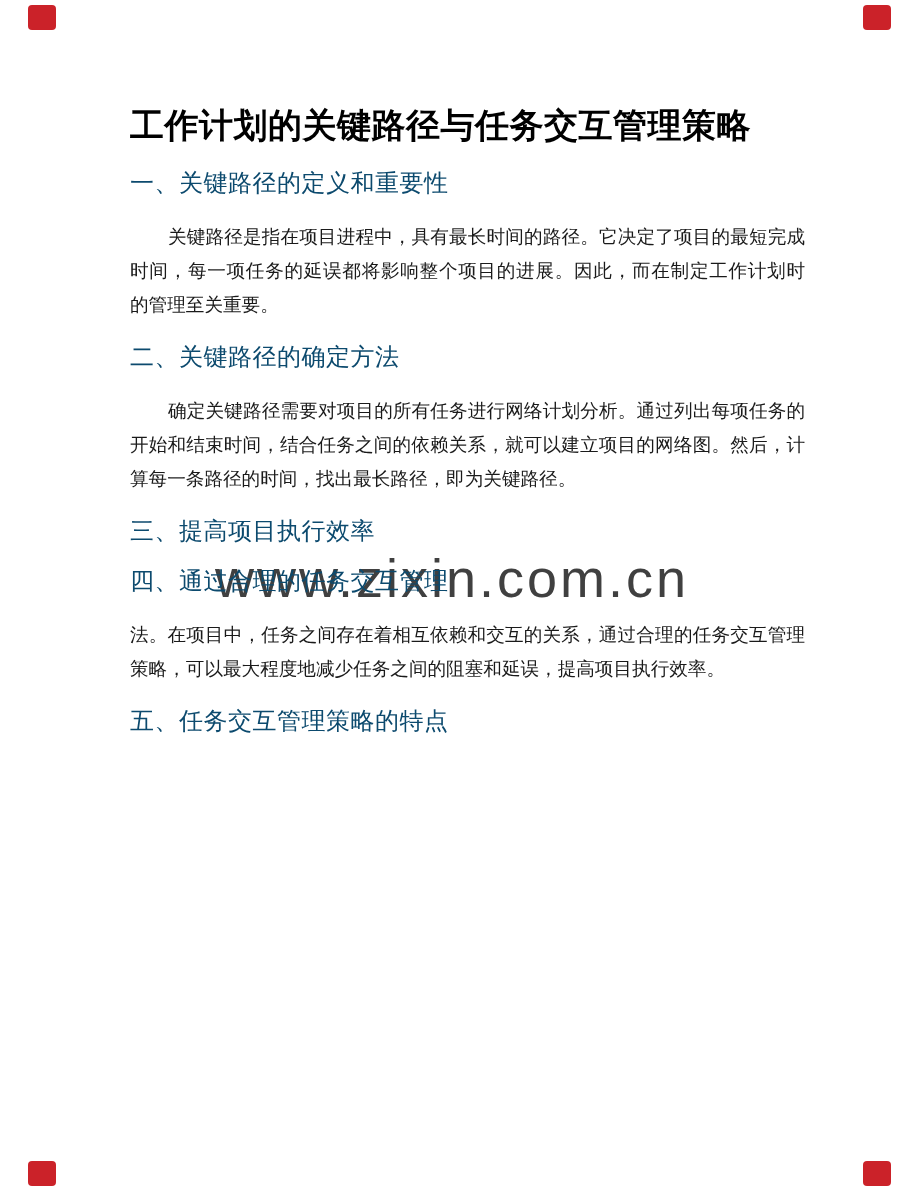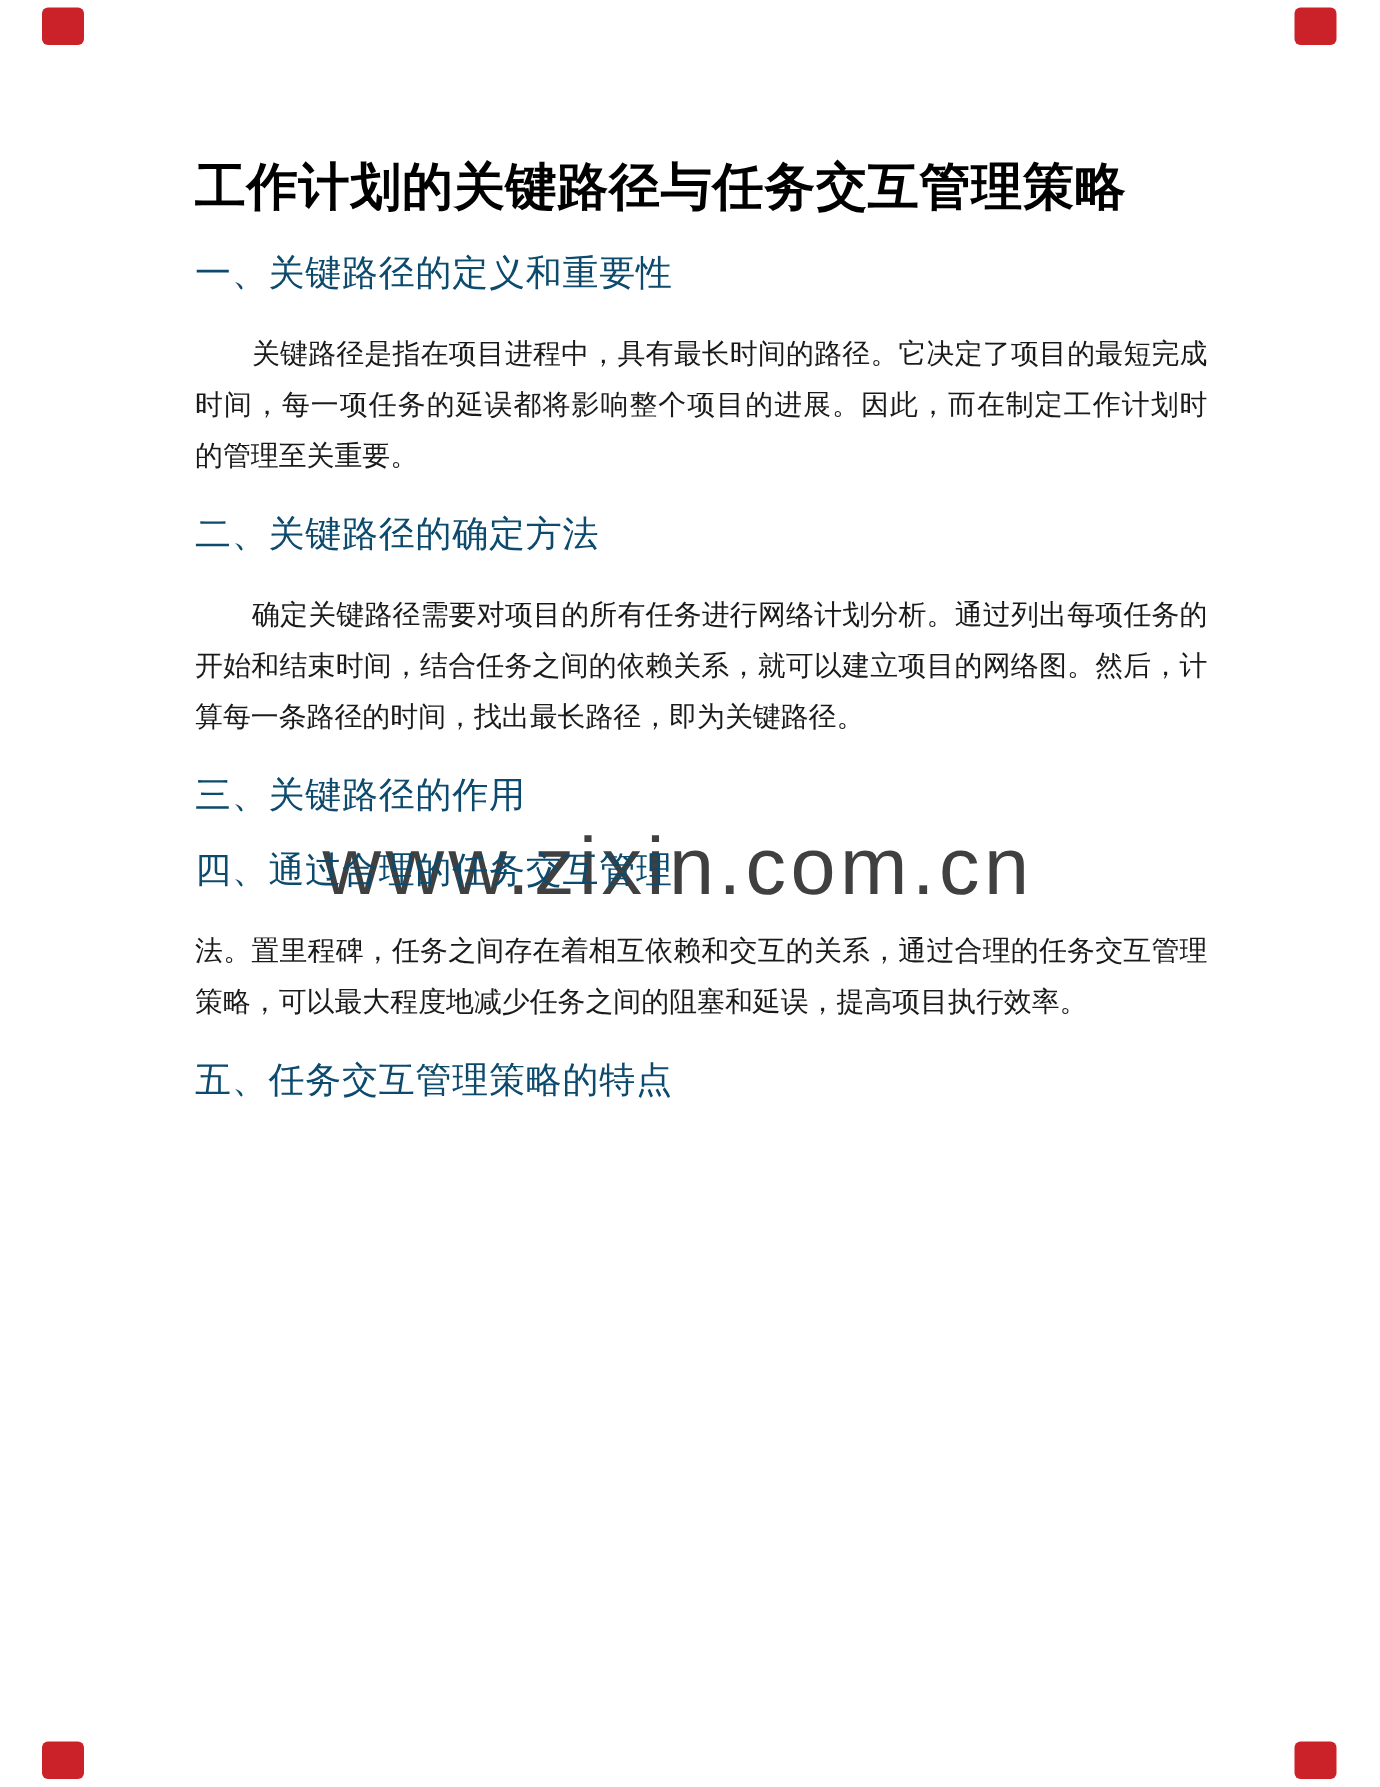--- a/index.html
+++ b/index.html
@@ -96,23 +96,23 @@
           <div class="line indent full">关键路径是指在项目进程中，具有最长时间的路径。它决定了项目的最短完成</div>
           <div class="line full">时间，每一项任务的延误都将影响整个项目的进展。因此，而在制定工作计划时</div>
           <div class="line">的管理至关重要。</div>
         </div>
         <h2 class="heading">二、关键路径的确定方法</h2>
         <div class="para">
           <div class="line indent full">确定关键路径需要对项目的所有任务进行网络计划分析。通过列出每项任务的</div>
           <div class="line full">开始和结束时间，结合任务之间的依赖关系，就可以建立项目的网络图。然后，计</div>
           <div class="line">算每一条路径的时间，找出最长路径，即为关键路径。</div>
         </div>
-        <h2 class="heading">三、关键路径的作用</h2>
+        <h2 class="heading">三、提高项目执行效率</h2>
         <h2 class="heading">四、通过合理的任务交互管理</h2>
         <div class="para">
-          <div class="line full">法。置里程碑，任务之间存在着相互依赖和交互的关系，通过合理的任务交互管理</div>
+          <div class="line full">法。在项目中，任务之间存在着相互依赖和交互的关系，通过合理的任务交互管理</div>
           <div class="line">策略，可以最大程度地减少任务之间的阻塞和延误，提高项目执行效率。</div>
         </div>
         <h2 class="heading">五、任务交互管理策略的特点</h2>
       </div>
   </div>
 
 </div>
 
 </body></html>

